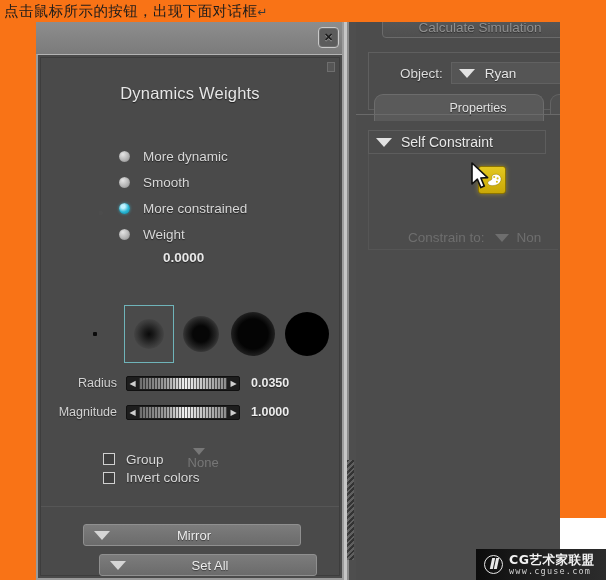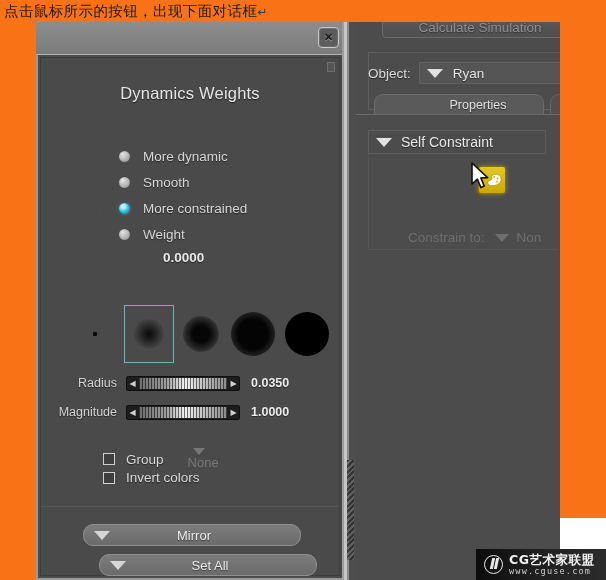--- a/index.html
+++ b/index.html
@@ -166,21 +166,21 @@
   .hsep {
     position: absolute; left: 0; width: 100%; height: 1px;
     background: #3a3a3a; border-bottom: 1px solid #565656;
   }
 
   
   .btn {
     position: absolute; left: 42px; width: 218px; height: 22px;
     background: linear-gradient(#7c7c7c, #6b6b6b);
     border: 1px solid #8f8f8f;
-    border-radius: 10px;
+    border-radius: 3px;
     display: flex; align-items: center;
     cursor: pointer;
   }
   .btn .tri {
     width: 0; height: 0; margin-left: 10px;
     border-left: 8px solid transparent; border-right: 8px solid transparent;
     border-top: 9px solid #d6d6d6;
   }
   .btn .btn-label {
     flex: 1 1 auto; text-align: center; margin-right: 22px;
@@ -215,42 +215,42 @@
   .calc-btn span {
     font-size: 13.5px; color: #8f8f8f; padding-bottom: 2px;
     text-shadow: 0 1px 1px rgba(0,0,0,.4); white-space: nowrap;
   }
   .obj-group {
     position: absolute; left: 12px; top: 30px; width: 200px; height: 58px;
     border: 1px solid #5f5f5f; border-right: none;
   }
   .obj-row {
     position: absolute; left: 12px; top: 40px;
-    display: flex; align-items: center;
+    display: flex; align-items: center; padding-left: 32px;
   }
   .obj-label { font-size: 13.5px; color: #dcdcdc; text-shadow: 0 1px 1px rgba(0,0,0,.5); }
   .obj-field {
     margin-left: 8px; width: 150px; height: 22px;
     background: #555555; border: 1px solid #616161;
     display: flex; align-items: center; cursor: pointer;
   }
   .obj-field .tri {
     width: 0; height: 0; margin-left: 7px;
     border-left: 8px solid transparent; border-right: 8px solid transparent;
     border-top: 9px solid #e2e2e2;
   }
   .obj-field .val {
     margin-left: 10px; font-size: 13.5px; color: #e4e4e4;
     text-shadow: 0 1px 1px rgba(0,0,0,.5);
   }
   .tabstrip {
     position: absolute; left: 18px; top: 72px; width: 196px; height: 20px;
   }
   .tab {
-    position: absolute; left: 0; top: 0; width: 170px; height: 20px;
+    position: absolute; left: 0; top: 0; width: 170px; height: 27px;
     background: #5a5a5a;
     border: 1px solid #6c6c6c; border-bottom: none;
     border-radius: 9px 9px 0 0;
     display: flex; align-items: center; justify-content: center;
     cursor: pointer;
     padding-left: 38px;
   }
   .tab span {
     font-size: 12.5px; color: #e0e0e0; text-shadow: 0 1px 1px rgba(0,0,0,.5);
   }

